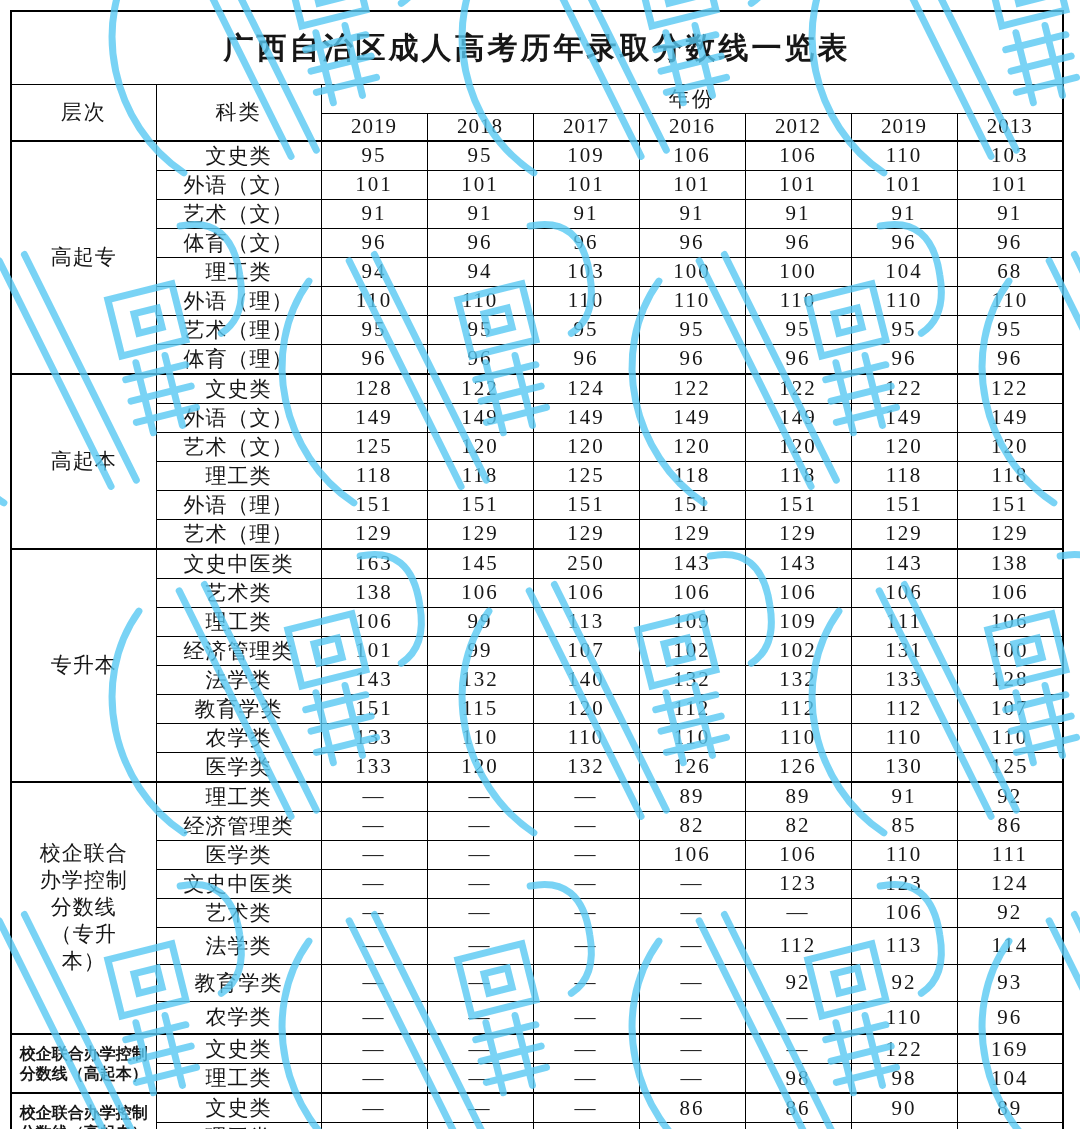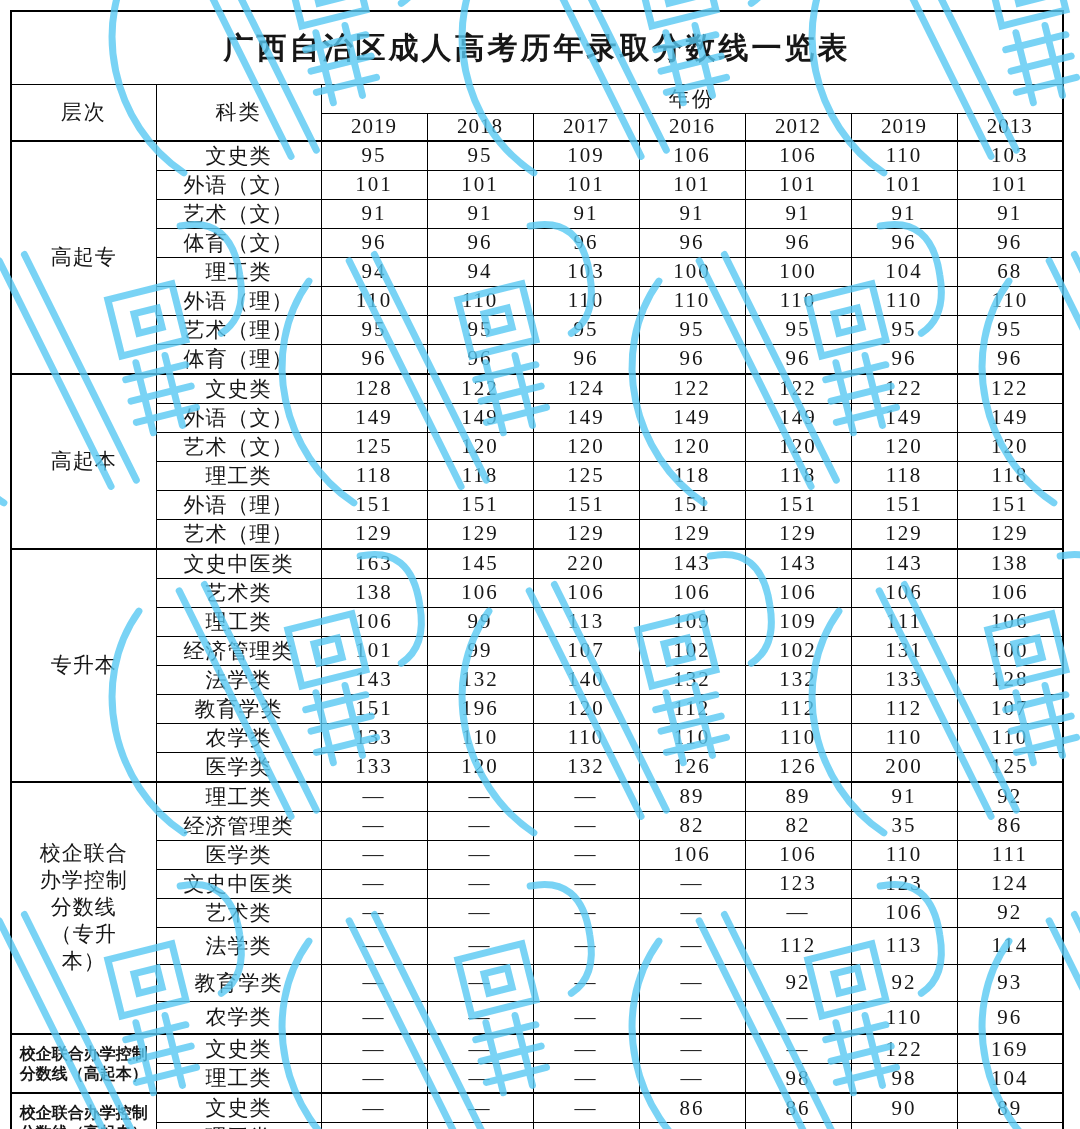--- a/index.html
+++ b/index.html
@@ -202,21 +202,21 @@
           <td class="val">129</td>
           <td class="val">129</td>
           <td class="val">129</td>
         </tr>
 
 <tr class="r28 sec">
           <td class="lvl" rowspan="8">专升本</td>
           <td class="cat">文史中医类</td>
           <td class="val">163</td>
           <td class="val">145</td>
-          <td class="val">220</td>
+          <td class="val">250</td>
           <td class="val">143</td>
           <td class="val">143</td>
           <td class="val">143</td>
           <td class="val">138</td>
         </tr>
 <tr class="r28">
           <td class="cat">艺术类</td>
           <td class="val">138</td>
           <td class="val">106</td>
           <td class="val">106</td>
@@ -251,21 +251,21 @@
           <td class="val">132</td>
           <td class="val">140</td>
           <td class="val">132</td>
           <td class="val">132</td>
           <td class="val">133</td>
           <td class="val">128</td>
         </tr>
 <tr class="r28">
           <td class="cat">教育学类</td>
           <td class="val">151</td>
-          <td class="val">196</td>
+          <td class="val">115</td>
           <td class="val">120</td>
           <td class="val">112</td>
           <td class="val">112</td>
           <td class="val">112</td>
           <td class="val">107</td>
         </tr>
 <tr class="r28">
           <td class="cat">农学类</td>
           <td class="val">133</td>
           <td class="val">110</td>
@@ -275,21 +275,21 @@
           <td class="val">110</td>
           <td class="val">110</td>
         </tr>
 <tr class="r28">
           <td class="cat">医学类</td>
           <td class="val">133</td>
           <td class="val">120</td>
           <td class="val">132</td>
           <td class="val">126</td>
           <td class="val">126</td>
-          <td class="val">200</td>
+          <td class="val">130</td>
           <td class="val">125</td>
         </tr>
 
 <tr class="r28 sec">
           <td class="lvl" rowspan="8">校企联合办学控制分数线（专升本）</td>
           <td class="cat">理工类</td>
           <td class="val">—</td>
           <td class="val">—</td>
           <td class="val">—</td>
           <td class="val">89</td>
@@ -297,21 +297,21 @@
           <td class="val">91</td>
           <td class="val">92</td>
         </tr>
 <tr class="r28">
           <td class="cat">经济管理类</td>
           <td class="val">—</td>
           <td class="val">—</td>
           <td class="val">—</td>
           <td class="val">82</td>
           <td class="val">82</td>
-          <td class="val">35</td>
+          <td class="val">85</td>
           <td class="val">86</td>
         </tr>
 <tr class="r28">
           <td class="cat">医学类</td>
           <td class="val">—</td>
           <td class="val">—</td>
           <td class="val">—</td>
           <td class="val">106</td>
           <td class="val">106</td>
           <td class="val">110</td>

